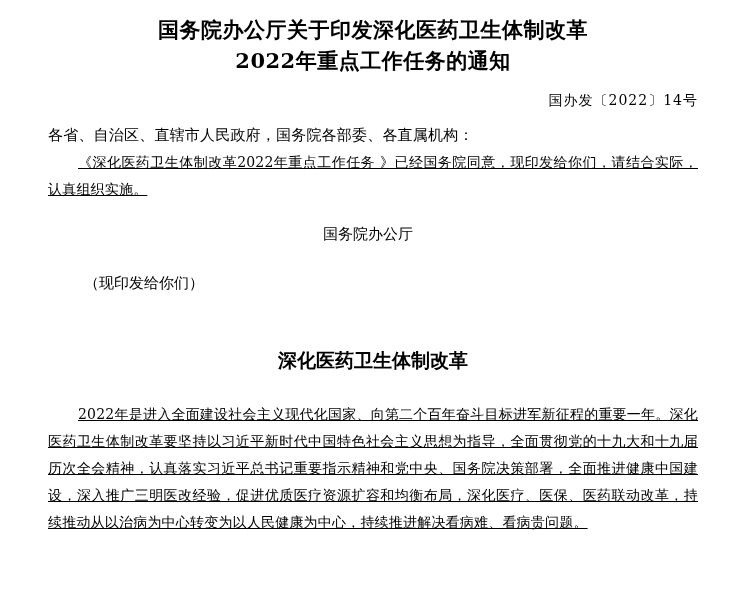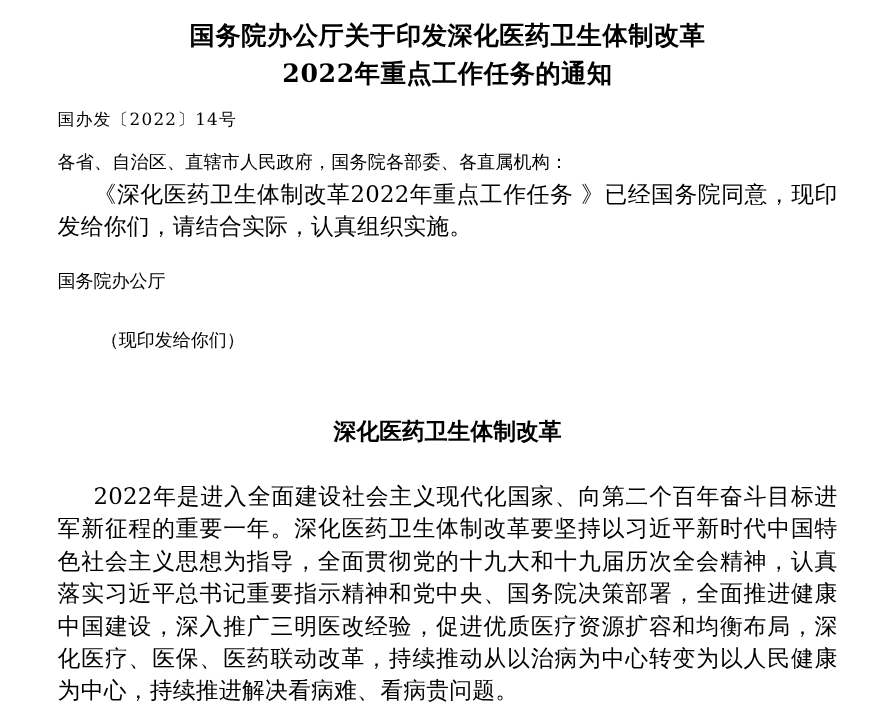--- a/index.html
+++ b/index.html
@@ -26,43 +26,44 @@
     font-weight: bold;
     font-size: 21px;
     line-height: 31px;
     letter-spacing: 0.5px;
     margin: 6px 0 0 0;
   }
   .doc-title .line {
     display: block;
   }
   .doc-number {
-    text-align: left;
+    text-align: right;
     font-size: 14px;
     line-height: 20px;
     margin-top: 14px;
     letter-spacing: 1px;
   }
   .salutation {
     font-size: 15px;
     line-height: 27px;
     margin-top: 12px;
     letter-spacing: 0.2px;
   }
   .body-para {
-    font-size: 19px;
+    font-size: 14px;
     line-height: 27px;
     text-indent: 30px;
     text-align: justify;
     letter-spacing: 0.2px;
     margin: 0;
+    text-decoration: underline;
   }
   .signature {
     margin-top: 18px;
-    text-align: left;
+    text-align: center;
     font-size: 15px;
     line-height: 27px;
     padding-right: 10px;
   }
   .signature div {
     display: block;
   }
   .public-note {
     margin-top: 22px;
     font-size: 15px;

